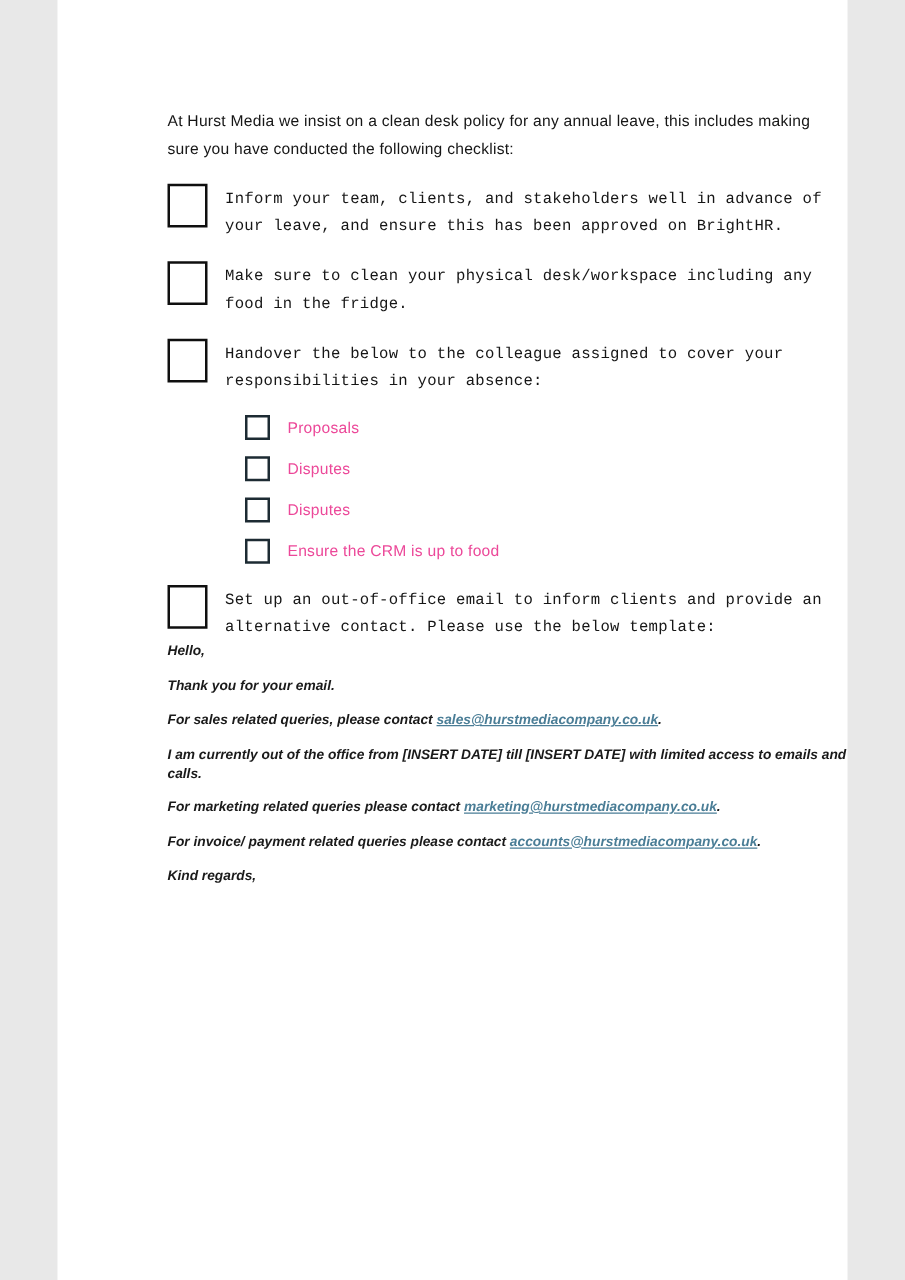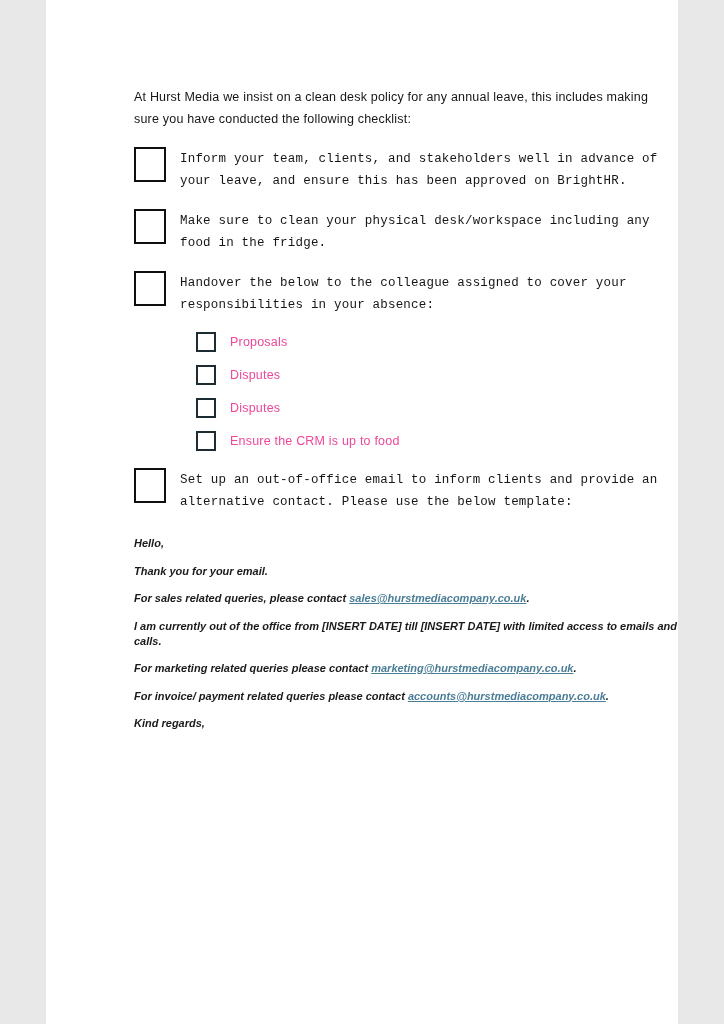--- a/index.html
+++ b/index.html
@@ -63,21 +63,21 @@
     flex: none;
     margin-right: 14px;
     background: #ffffff;
     cursor: pointer;
   }
   .sub-label {
     font-size: 12.5px;
     letter-spacing: 0.2px;
     color: #ec4899;
   }
-  .template { margin-top: 23px; }
+  .template { margin-top: 1px; }
   .template p {
     font-style: italic;
     font-weight: bold;
     font-size: 11px;
     line-height: 15px;
     letter-spacing: 0px;
     margin: 0 0 12.5px 0;
     color: #1a1a1a;
     max-width: 560px;
   }

